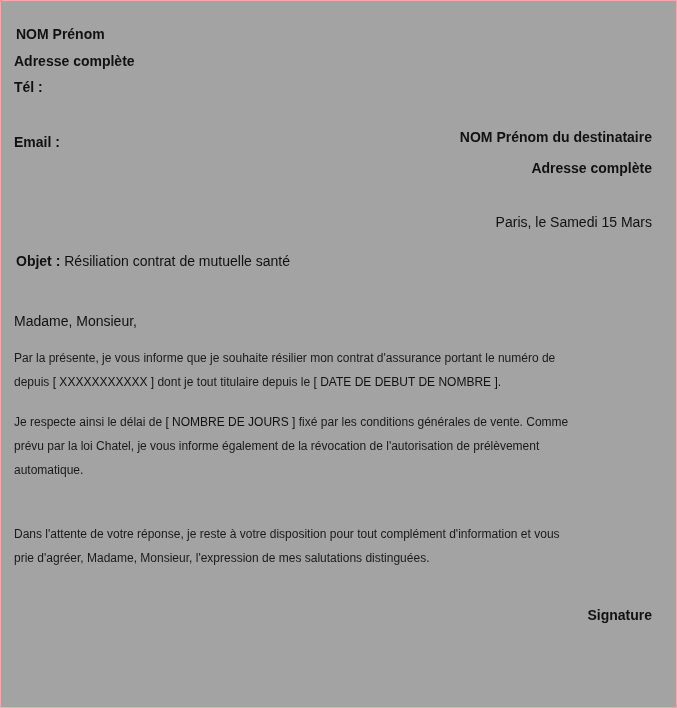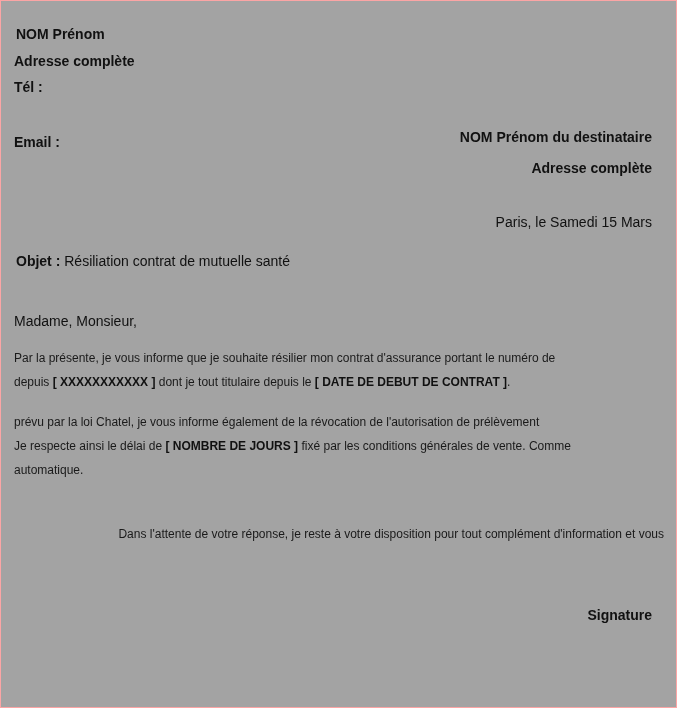--- a/index.html
+++ b/index.html
@@ -36,21 +36,21 @@
       left: 13px;
       width: 650px;
       line-height: 24px;
       font-size: 12px;
       color: #1a1a1a;
     }
     .para .row {
       display: block;
       white-space: nowrap;
     }
-    .ph { font-weight: bold; color: #111; text-align: center; }
+    .ph { font-weight: normal; color: #111; text-align: center; }
   </style>
 </head>
 <body>
 
 <div class="page">
 
   <div class="line bold" style="left:15px; top:24px;">NOM Prénom</div>
   <div class="line bold left" style="top:51px;">Adresse complète</div>
   <div class="line bold left" style="top:77px;">Tél :</div>
   <div class="line bold left" style="top:103px;margin-top:29px;">Email :</div>
@@ -62,28 +62,29 @@
 
   <div class="line" style="left:15px; top:251px;">
     <span class="bold">Objet :</span>
     <span>Résiliation contrat de mutuelle santé</span>
   </div>
 
   <div class="line left" style="top:311px;">Madame, Monsieur,</div>
 
   <div class="para" style="top:345px;">
     <span class="row">Par la présente, je vous informe que je souhaite résilier mon contrat d'assurance portant le numéro de</span>
-    <span class="row"><span>depuis </span><span class="ph">[ XXXXXXXXXXX ]</span><span> dont je tout titulaire depuis le </span><span class="ph">[ DATE DE DEBUT DE CONTRAT ]</span><span>.</span></span>
+    <span class="row"><span>depuis </span><span class="ph">[ XXXXXXXXXXX ]</span><span> dont je tout titulaire depuis le </span><span class="ph">[ DATE DE DEBUT DE NOMBRE ]</span><span>.</span></span>
   </div>
 
   <div class="para" style="top:409px;">
+    <span class="row"><span>Je respecte ainsi le délai de </span><span class="ph">[ NOMBRE DE JOURS ]</span><span> fixé par les conditions générales de vente. Comme</span></span>
     <span class="row">prévu par la loi Chatel, je vous informe également de la révocation de l'autorisation de prélèvement</span>
-    <span class="row"><span>Je respecte ainsi le délai de </span><span class="ph">[ NOMBRE DE JOURS ]</span><span> fixé par les conditions générales de vente. Comme</span></span>
     <span class="row">automatique.</span>
   </div>
 
-  <div class="para" style="top:521px;text-align:right;">
+  <div class="para" style="top:521px;">
     <span class="row">Dans l'attente de votre réponse, je reste à votre disposition pour tout complément d'information et vous</span>
+    <span class="row">prie d'agréer, Madame, Monsieur, l'expression de mes salutations distinguées.</span>
   </div>
 
   <div class="line bold right" style="top:605px;">Signature</div>
 
 </div>
 
 </body></html>

